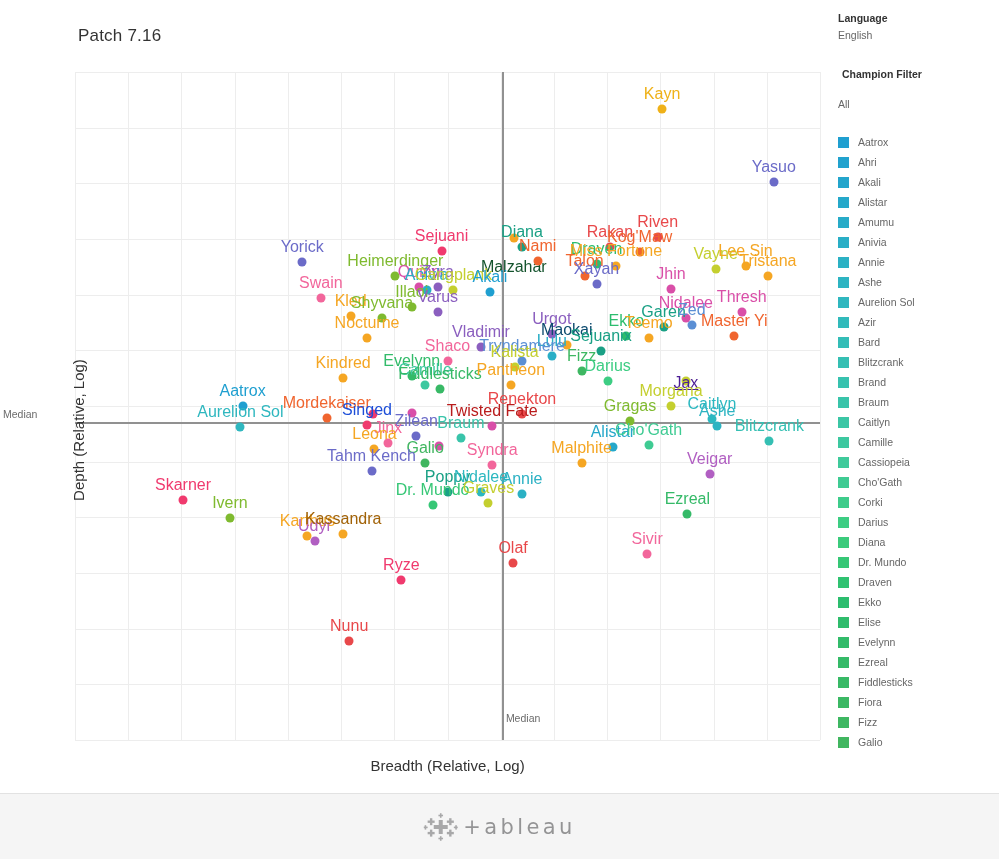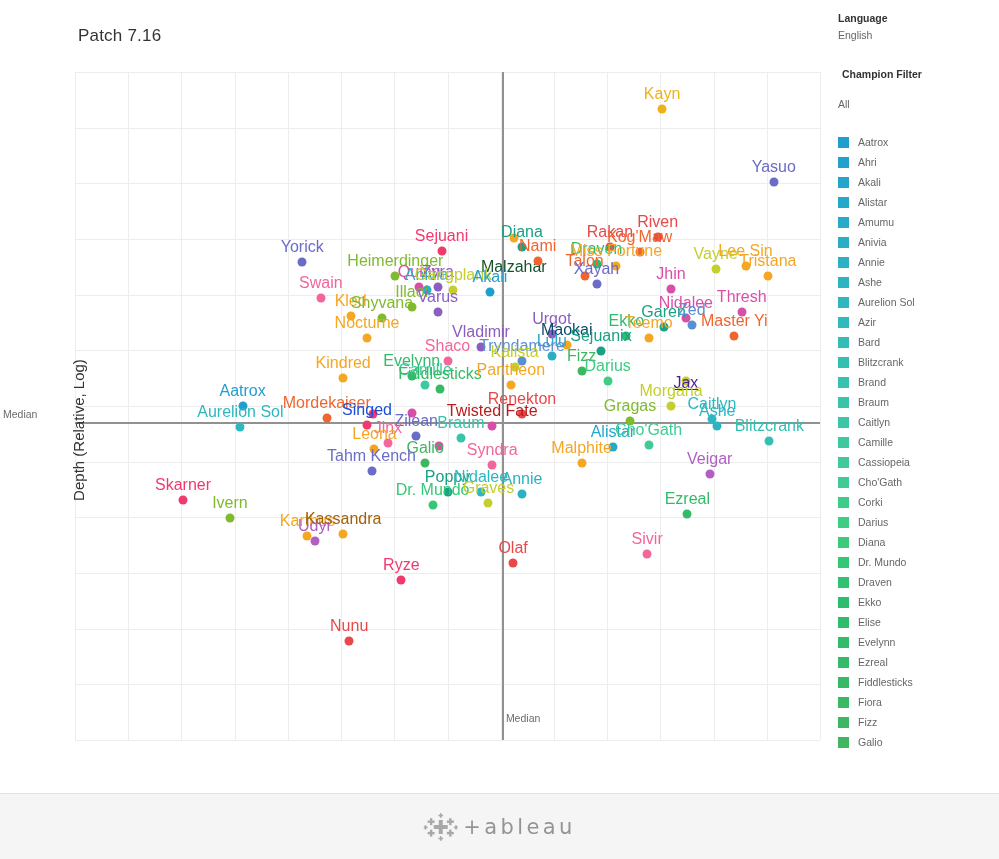--- a/index.html
+++ b/index.html
@@ -343,20 +343,21 @@
         <div class="mark" title="Olaf" style="left: 438.06px; top: 490.98px; background: rgb(232, 72, 74);"></div>
         <div class="mlabel" style="left: 438.06px; top: 483.98px; color: rgb(232, 72, 74);">Olaf</div>
         <div class="mark" title="Ryze" style="left: 326.31px; top: 507.68px; background: rgb(240, 58, 110);"></div>
         <div class="mlabel" style="left: 326.31px; top: 500.68px; color: rgb(240, 58, 110);">Ryze</div>
         <div class="mark" title="Nunu" style="left: 274.16px; top: 569.136px; background: rgb(232, 72, 74);"></div>
         <div class="mlabel" style="left: 274.16px; top: 562.136px; color: rgb(232, 72, 74);">Nunu</div>
       </div>
   </div>
 
   <div id="ylab">Depth (Relative, Log)</div>
+  <div id="xlab">Breadth (Relative, Log)</div>
 
   <div id="side">
     <div class="side-h" id="lang-h">Language</div>
     <div class="side-v" id="lang-v">English</div>
     <div class="side-h" id="filt-h">Champion Filter</div>
     <div class="side-v" id="filt-v">All</div>
     <div id="legend-list">
         <div class="leg-row">
           <span class="leg-sw" style="background: rgb(31, 159, 208);"></span>
           <span class="leg-tx">Aatrox</span>

